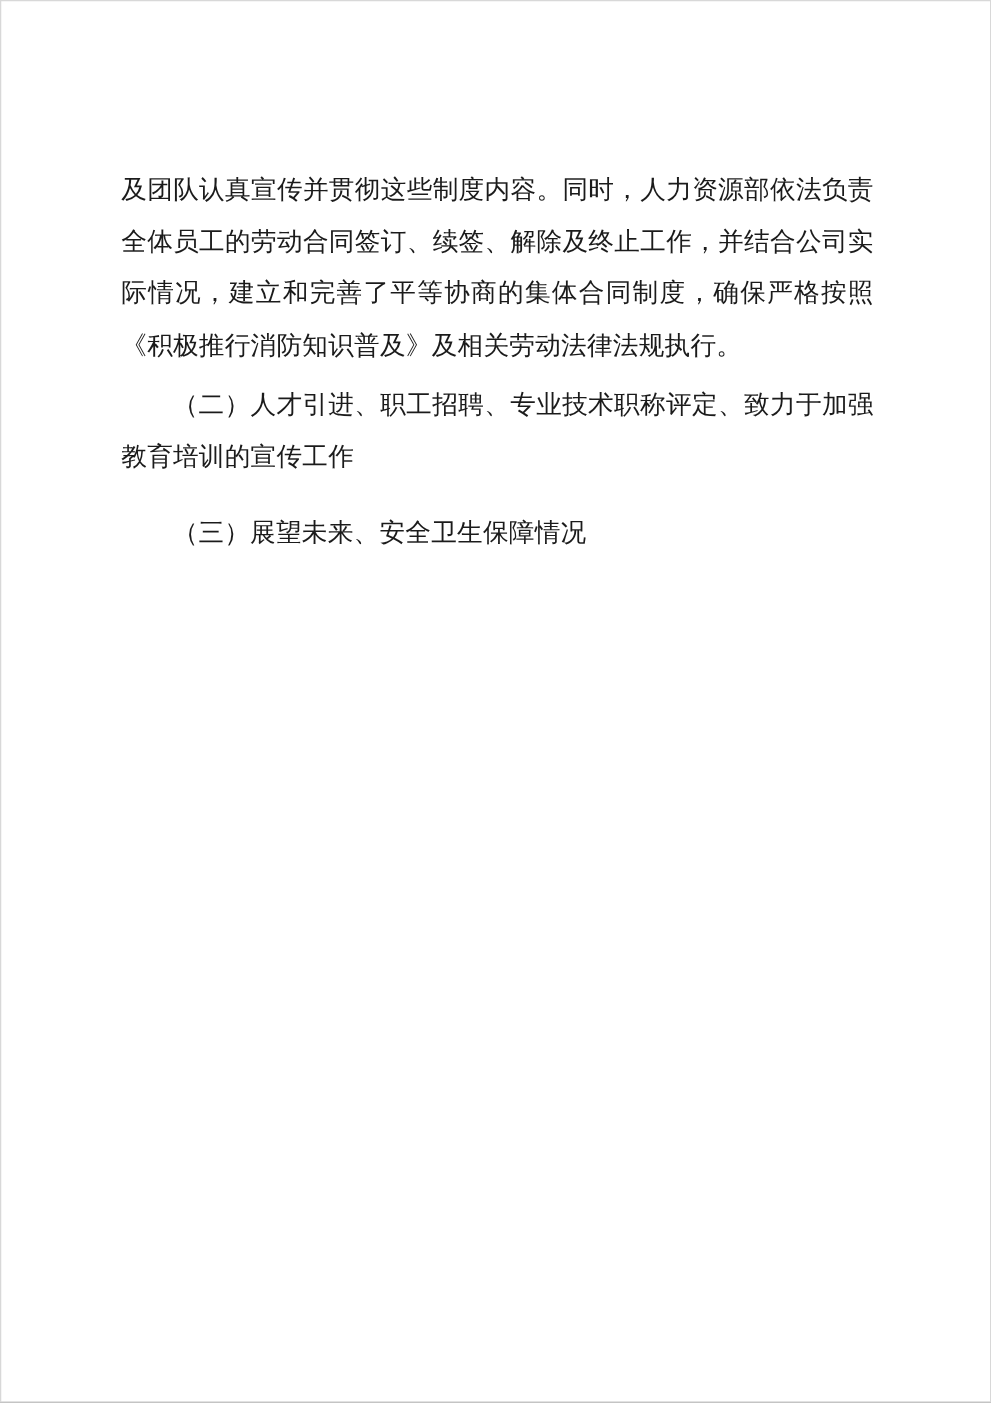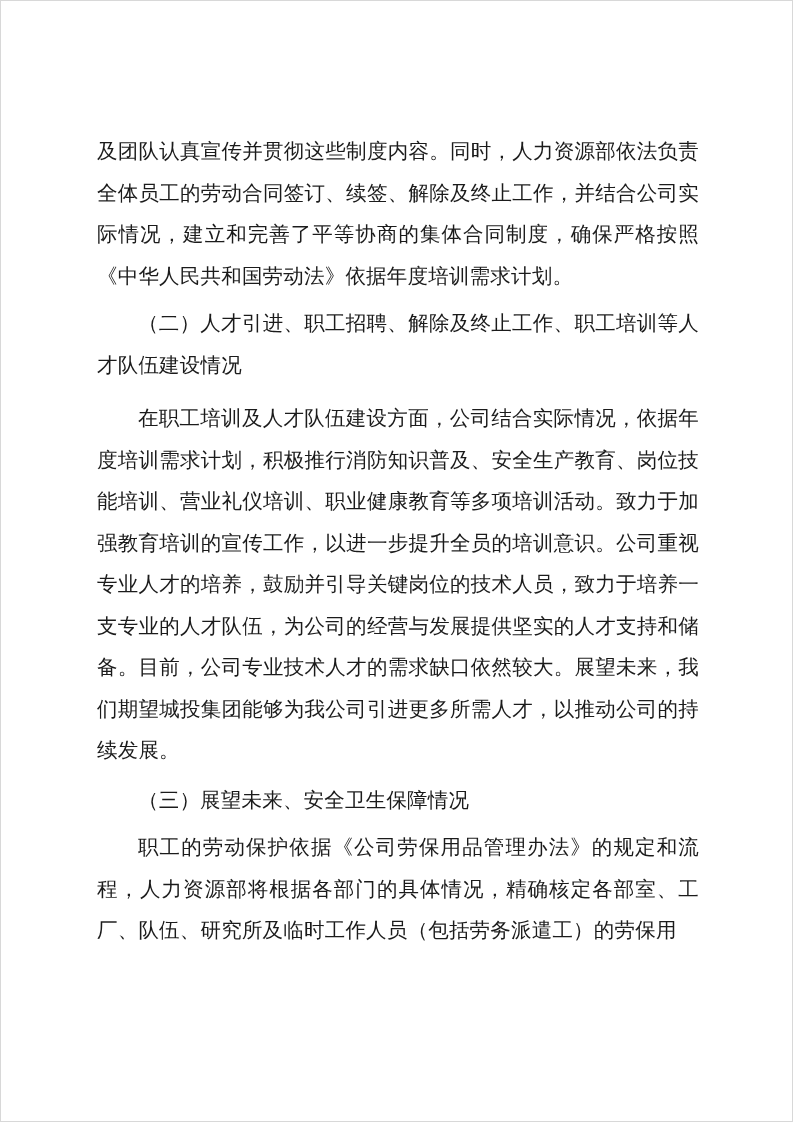--- a/index.html
+++ b/index.html
@@ -43,35 +43,33 @@
   .spacer-md {
     height: 8px;
   }
 </style>
 </head>
 <body>
 
 <div class="page">
   <div class="content">
 
-    <p class="para">及团队认真宣传并贯彻这些制度内容。同时，人力资源部依法负责全体员工的劳动合同签订、续签、解除及终止工作，并结合公司实际情况，建立和完善了平等协商的集体合同制度，确保严格按照《中华人民共和国劳动法》依据年度培训需求计划。</p>
+    <p class="para">及团队认真宣传并贯彻这些制度内容。同时，人力资源部依法负责全体员工的劳动合同签订、续签、解除及终止工作，并结合公司实际情况，建立和完善了平等协商的集体合同制度，确保严格按照《积极推行消防知识普及》及相关劳动法律法规执行。</p>
 
     <div class="spacer-sm"></div>
 
-    <p class="para indent">（二）人才引进、职工招聘、解除及终止工作、职工培训等人才队伍建设情况</p>
+    <p class="para indent">（二）人才引进、职工招聘、专业技术职称评定、致力于加强教育培训的宣传工作</p>
 
     <div class="spacer-sm"></div>
 
 
     <div class="spacer-sm"></div>
 
-    <p class="para indent">在职工培训及人才队伍建设方面，公司结合实际情况，依据年度培训需求计划，积极推行消防知识普及、安全生产教育、岗位技能培训、营业礼仪培训、职业健康教育等多项培训活动。致力于加强教育培训的宣传工作，以进一步提升全员的培训意识。公司重视专业人才的培养，鼓励并引导关键岗位的技术人员，致力于培养一支专业的人才队伍，为公司的经营与发展提供坚实的人才支持和储备。目前，公司专业技术人才的需求缺口依然较大。展望未来，我们期望城投集团能够为我公司引进更多所需人才，以推动公司的持续发展。</p>
 
     <div class="spacer-md"></div>
 
     <p class="para indent">（三）展望未来、安全卫生保障情况</p>
 
     <div class="spacer-sm"></div>
 
-    <p class="para indent">职工的劳动保护依据《公司劳保用品管理办法》的规定和流程，人力资源部将根据各部门的具体情况，精确核定各部室、工厂、队伍、研究所及临时工作人员（包括劳务派遣工）的劳保用</p>
 
   </div>
 </div>
 
 </body></html>

